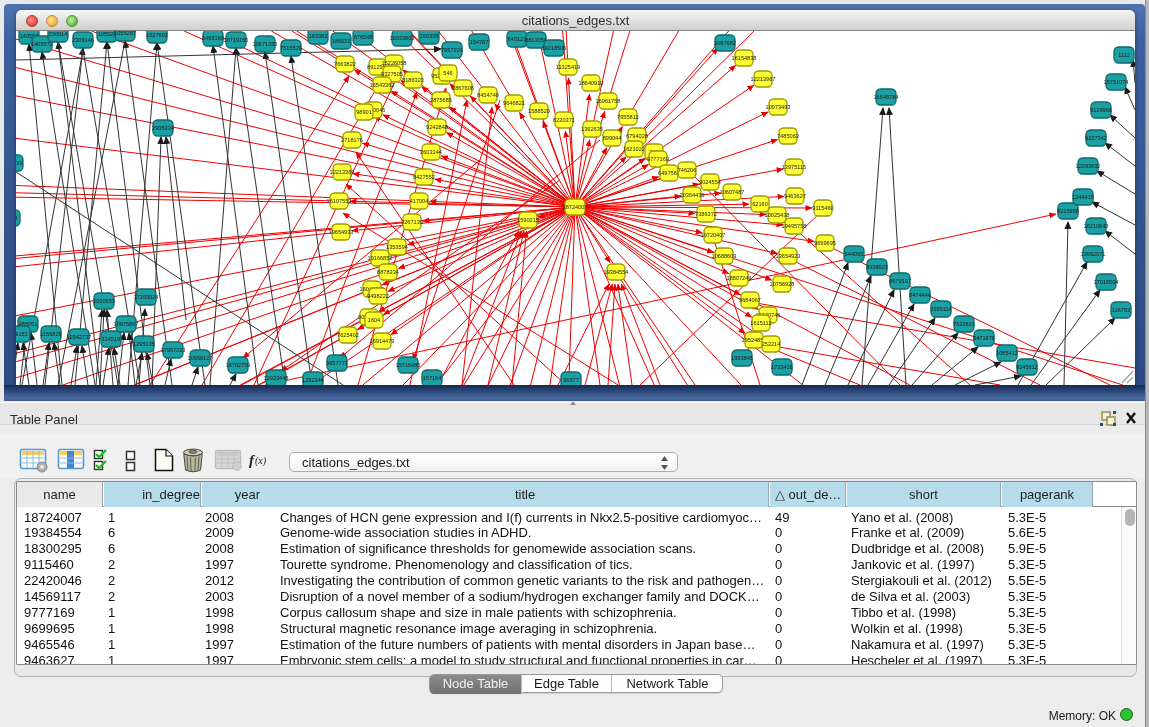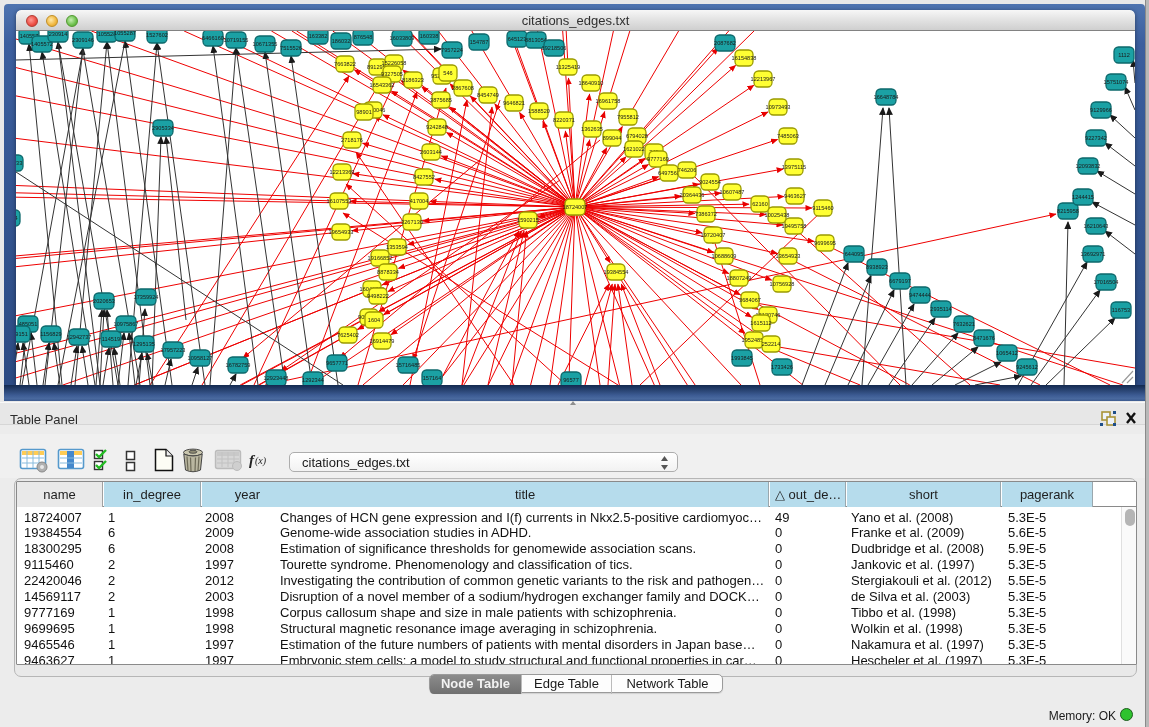--- a/index.html
+++ b/index.html
@@ -27,38 +27,38 @@
 #combo .ar { position:absolute; right:7px; top:1px; font-size:10px; color:#444; letter-spacing:0; }
 #tblbox { position:absolute; left:14px; top:478px; width:1123px; height:199px;
   background:#e9e9e9; border:1px solid #b6b6b6; border-radius:7px; }
 #tbl { position:absolute; left:16px; top:481px; width:1121px; height:184px; background:#fff;
   border:1px solid #8a8a8a; border-radius:1px; overflow:hidden; }
 #thead { position:absolute; left:0; top:0; width:1120px; height:25px; border-bottom:1px solid #8a8a8a;
   font-size:13px; color:#1f1f1f; }
 #thead span { position:absolute; top:0; height:25px; line-height:25px; text-align:center;
   background:#b6dcec; border-right:1px solid #9aa7ad; }
 #thead .h0 { left:0; width:86px; background:#e9e9e9; border-right:1px solid #a0a0a0; }
-#thead .h1 { left:87px; width:97px; }
+#thead .h1 { left:87px; width:97px;text-align:right; }
 #thead .h2 { left:185px; width:92px; }
 #thead .h3 { left:258px; width:494px;padding-left:7px; }
 #thead .h4 { left:753px; width:76px; text-align:left; padding-left:5px; }
 #thead .h5 { left:830px; width:154px; }
 #thead .h6 { left:985px; width:91px; }
 .trow { position:absolute; left:0; width:1104px; height:15.94px; font-size:13px; color:#111; }
 .trow span { position:absolute; top:0; line-height:15.94px; white-space:nowrap; }
 .c0 { left:7px; } .c1 { left:91px; } .c2 { left:188px; } .c3 { left:263px; }
 .c4 { left:758px; } .c5 { left:834px; } .c6 { left:991px; }
 #sbar { position:absolute; left:1104px; top:25px; width:16px; height:159px; background:#fafafa; border-left:1px solid #e0e0e0; }
 #sbar .th { position:absolute; left:3px; top:2px; width:10px; height:17px; background:#b5b5b5; border-radius:5px; }
 
 #tabs { position:absolute; left:429px; top:674px; width:294px; height:19px; border:1px solid #9a9a9a;
   border-radius:5px; background:#fdfdfd; font-size:13px; box-shadow:0 1px 1px rgba(0,0,0,.12); }
 #tabs span { position:absolute; top:0; height:19px; line-height:18px; text-align:center; }
 #tabs .t1 { left:0; width:91px; background:linear-gradient(180deg,#8c8c8c,#6f6f6f); color:#f2f2f2;
-  border-radius:4px 0 0 4px;font-weight:bold; }
+  border-radius:4px 0 0 4px; }
 #tabs .t2 { left:91px; width:90px; color:#1a1a1a; border-left:1px solid #bbb; }
 #tabs .t3 { left:181px; width:112px; color:#1a1a1a; border-left:1px solid #bbb; }
 #mem { position:absolute; left:1044px; top:709px; width:72px; text-align:right; font-size:12px; color:#1a1a1a; }
 #memdot { position:absolute; left:1120px; top:708px; width:13px; height:13px; border-radius:50%;
   background:#2ec32e; border:1.5px solid #1d5c1d; }
 #rstrip { position:absolute; left:1145px; top:0; width:4px; height:727px; background:#b8b8b8;
   border-left:1px solid #8a8a8a; }
 #caret { position:absolute; left:570px; top:401px; width:0; height:0;
   border-left:3.5px solid transparent; border-right:3.5px solid transparent; border-bottom:4px solid #8f8f8f; }
 </style></head>

